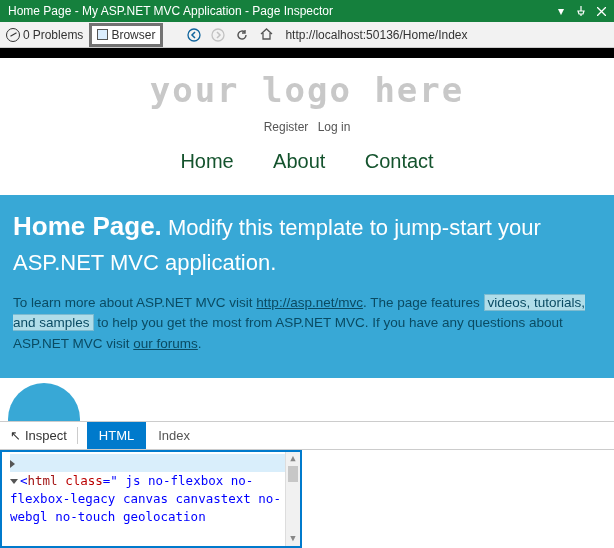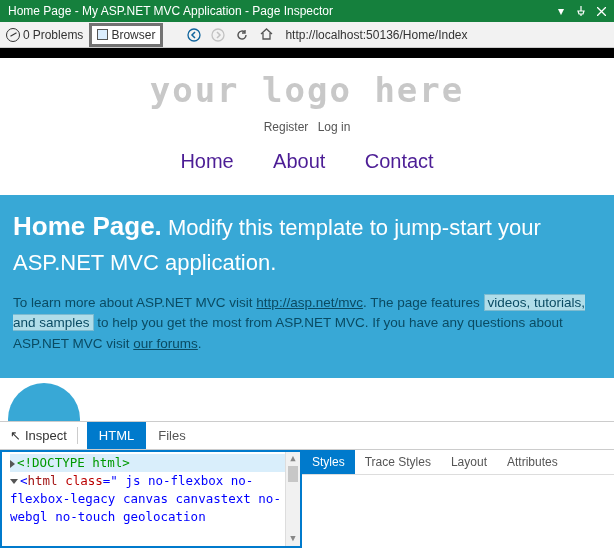--- a/index.html
+++ b/index.html
@@ -20,21 +20,21 @@
   .nav-ico.disabled { color:#b8b8b8;}
   .home-ico { width:18px; height:18px; display:flex; align-items:center; justify-content:center;}
   .url { flex:1; font-size:12px; color:#333; padding-left:4px;}
   
   .viewport { position: relative; height: 374px; background: #fff; overflow: hidden; border-bottom: 1px solid #ccc;}
   .blackbar { height: 10px; background: #000; }
   .logo { text-align: center; color: #c8c8c8; font-family: Consolas, monospace; font-size: 34px; padding: 12px 0 10px; letter-spacing: 2px; font-weight: bold;}
   .account-links { text-align: center; color: #555; font-size: 12px; }
   .account-links span { margin: 0 3px; }
   .main-nav { text-align: center; padding: 16px 0 22px; }
-  .main-nav span { font-size: 20px; color: #4c1d95; margin: 0 18px; }
+  .main-nav span { font-size: 20px; color: #14532d; margin: 0 18px; }
   .hero { background: #38a8d6; color: #fff; padding: 14px 13px 24px; position: relative;}
   .hero h1 { font-size: 26px; font-weight: bold; line-height: 1.35; }
   .hero h1 .sub { font-weight: 400; font-size: 22px;}
   .hero .desc { color: #0a4b63; font-size: 13.5px; margin-top: 14px; line-height: 1.5;}
   .hero .desc a { color: #0a4b63; text-decoration: underline;}
   .hero .desc .highlight { background: #b0dde9; padding: 0 3px; border:1px solid #7dbbd0;}
   .circle { position: absolute; bottom: -34px; left: 8px; width: 72px; height: 72px; border-radius: 50%; background: #38a8d6;}
   
   .bottom { height: 126px; display: flex; flex-direction: column;}
   .inspect-row { display: flex; align-items: center; height: 28px; border-bottom: 1px solid #ccc;}
@@ -140,35 +140,26 @@
 </div>
 
 <div class="bottom">
   <div class="inspect-row">
     <div class="inspect-btn">
       <span class="arrow">↖</span>
       <span>Inspect</span>
     </div>
     <div style="width:10px; border-left:1px solid #ccc; height:60%;"></div>
     <div class="tab sel">HTML</div>
-    <div class="tab">Files</div>
+    <div class="tab">Index</div>
   </div>
   <div class="panels">
     <div class="code-panel">
-      <div class="line sel-line"><span class="triangle tri-right"></span><span class="t-green">&lt;!DOCTYPE html&gt;</span></div>
+      <div class="line sel-line"><span class="triangle tri-right"></span></div>
       <div class="line"><span class="triangle tri-down"></span><span class="t-blue">&lt;</span><span class="t-brown">html</span> <span class="t-red">class</span><span class="t-blue">=</span><span class="t-blue">" js no-flexbox no-flexbox-legacy canvas canvastext no-webgl no-touch geolocation</span></div>
       <div class="scrollbar-v">
         <div class="arr top">▲</div>
         <div class="thumb"></div>
         <div class="arr bot">▼</div>
       </div>
     </div>
-    <div class="right-panel">
-      <div class="right-tabs">
-        <div class="tab sel">Styles</div>
-        <div class="tab">Trace Styles</div>
-        <div class="tab">Layout</div>
-        <div class="tab">Attributes</div>
-      </div>
-      <div class="right-body"></div>
-    </div>
   </div>
 </div>
 
 </body></html>

